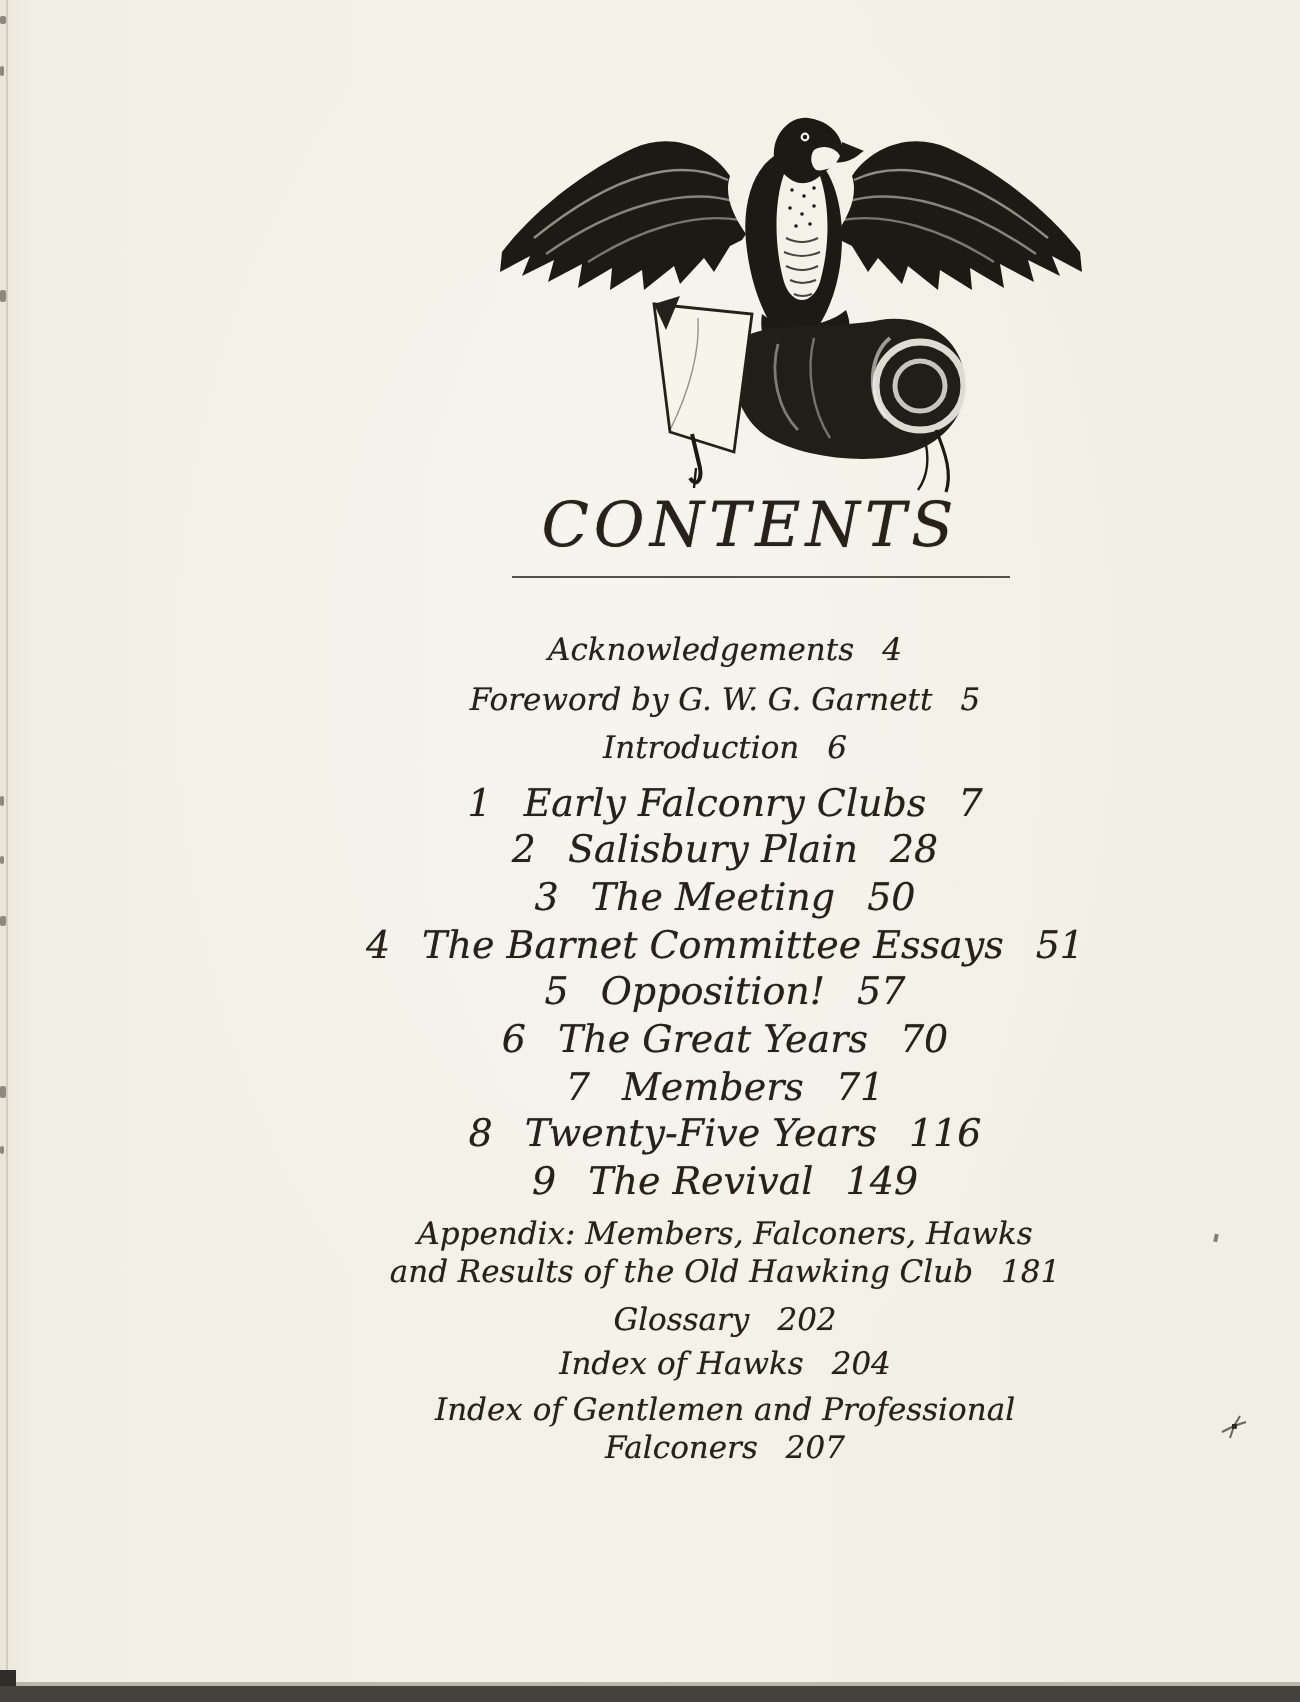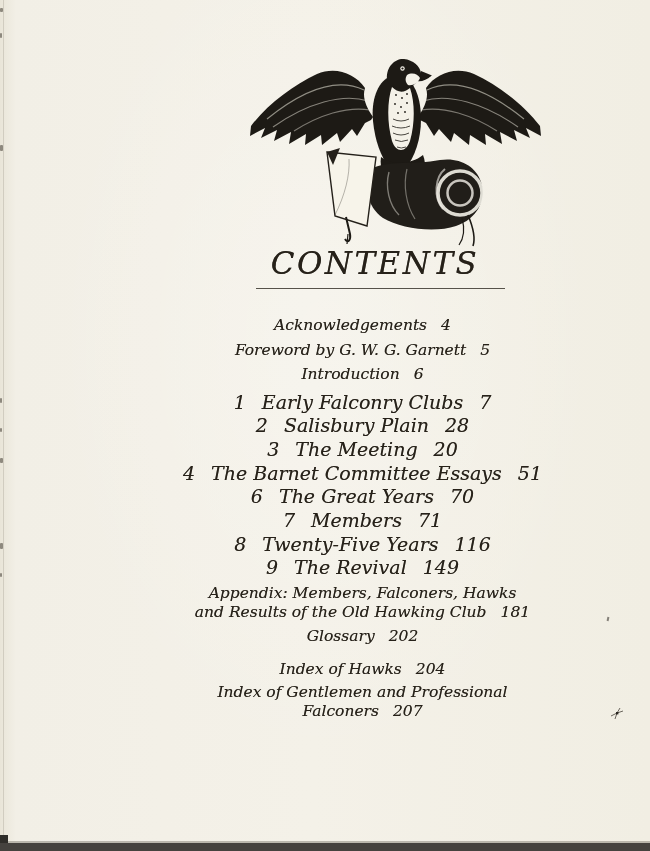--- a/index.html
+++ b/index.html
@@ -37,21 +37,21 @@
     position:absolute;left:85px;top:303px;width:555px;
     text-align:center;padding-top:10px;
     text-shadow:0 0 .4px rgba(38,33,25,.55);
   }
   .row-sm{font-size:15.5px;line-height:24.5px;white-space:nowrap;}
   .chapters{margin-top:4px;}
   .row-ch{font-size:19px;line-height:23.7px;white-space:nowrap;font-style:italic;}
   .back{margin-top:4px;}
   .row-bm{font-size:15.5px;line-height:19px;white-space:nowrap;}
   .row-glossary{line-height:22px;margin-top:3px;}
-  .row-hawks{line-height:21px;margin-top:12px;}
+  .row-hawks{line-height:21px;margin-top:1px;}
   .row-gent{line-height:19px;margin-top:3px;}
   .pg{margin-left:14px;}
   .pg:empty{display:none;}
   .num{margin-right:16px;}
   .row-ch .pg{margin-left:16px;}
   .illo{position:absolute;left:249px;top:57px;width:293px;height:190px;}
 </style>
 </head>
 <body>
 
@@ -136,24 +136,27 @@
     </div>
 
     <div class="chapters">
       <div class="row-ch">
         <span class="num">1</span><span>Early Falconry Clubs</span><span class="pg">7</span>
       </div>
       <div class="row-ch">
         <span class="num">2</span><span>Salisbury Plain</span><span class="pg">28</span>
       </div>
       <div class="row-ch">
-        <span class="num">3</span><span>The Meeting</span><span class="pg">20</span>
+        <span class="num">3</span><span>The Meeting</span><span class="pg">50</span>
       </div>
       <div class="row-ch">
         <span class="num">4</span><span>The Barnet Committee Essays</span><span class="pg">51</span>
+      </div>
+      <div class="row-ch">
+        <span class="num">5</span><span>Opposition!</span><span class="pg">57</span>
       </div>
       <div class="row-ch">
         <span class="num">6</span><span>The Great Years</span><span class="pg">70</span>
       </div>
       <div class="row-ch">
         <span class="num">7</span><span>Members</span><span class="pg">71</span>
       </div>
       <div class="row-ch">
         <span class="num">8</span><span>Twenty-Five Years</span><span class="pg">116</span>
       </div>

